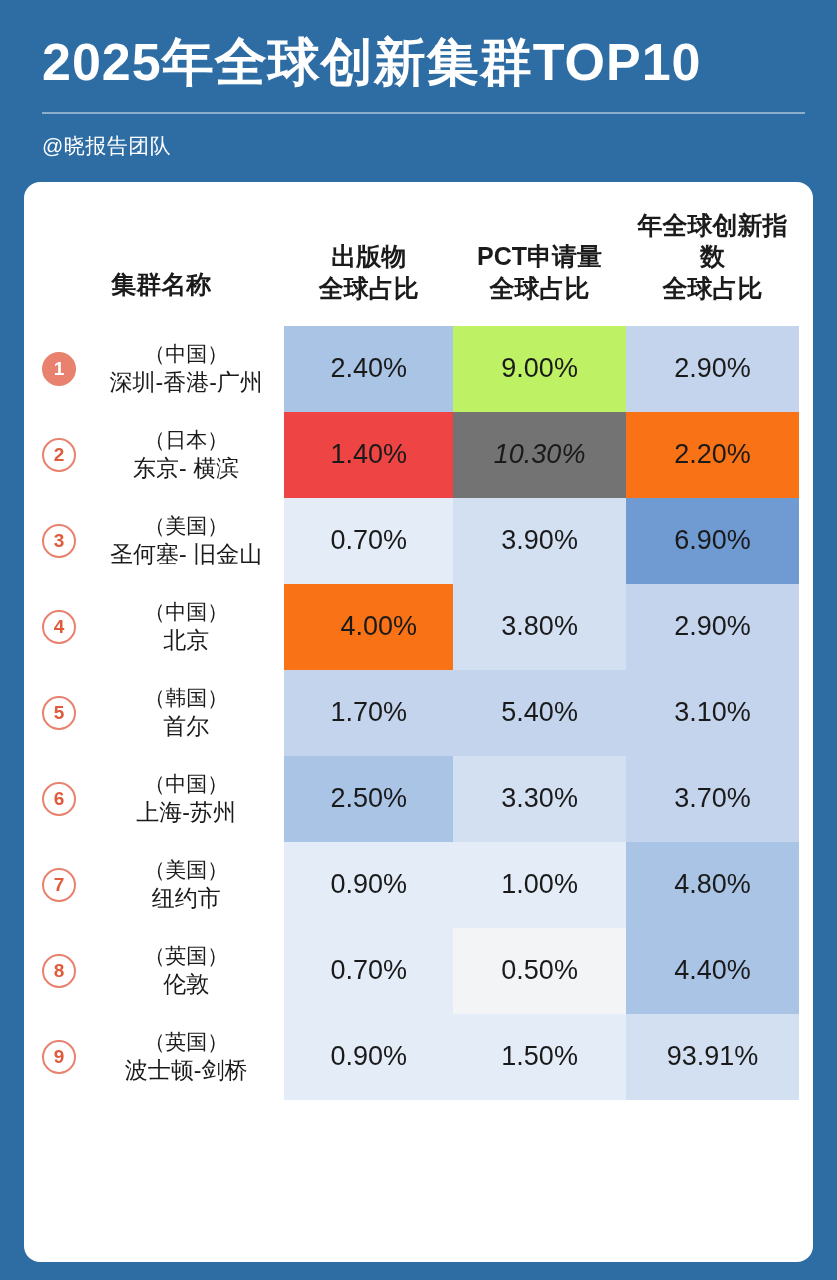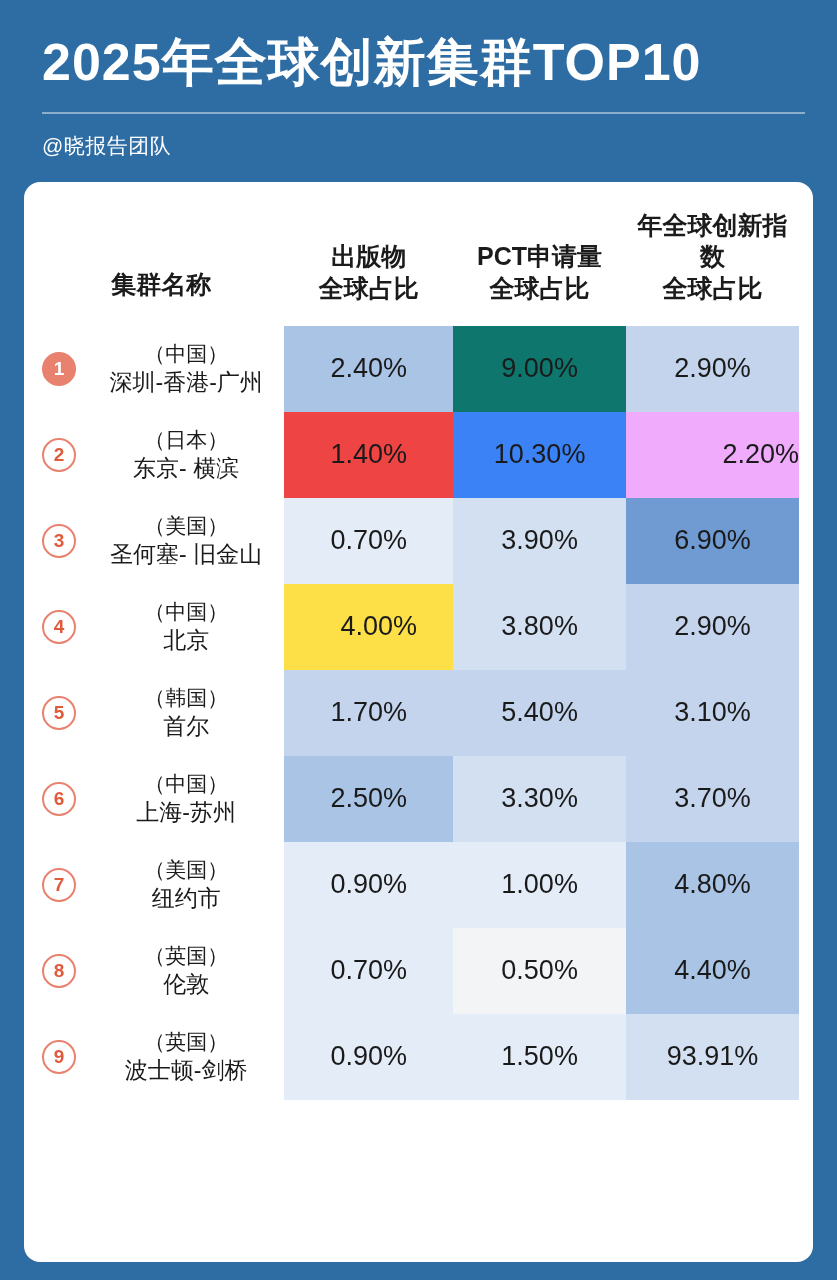--- a/index.html
+++ b/index.html
@@ -184,44 +184,44 @@
                 <span class="rank r1">1</span>
                 <div class="clustertext">
                   <span class="country">（中国）</span>
                   <span class="city">深圳-香港-广州</span>
                 </div>
               </div>
             </td>
             <td style="background: rgb(170, 196, 230);">
               <span class="value">2.40%</span>
             </td>
-            <td style="background: #0f766e;">
+            <td style="background: #bef264;">
               <span class="value">9.00%</span>
             </td>
             <td style="background: rgb(195, 212, 236);">
               <span class="value">2.90%</span>
             </td>
           </tr>
           <tr>
             <td class="namecell">
               <div class="namewrap">
                 <span class="rank">2</span>
                 <div class="clustertext">
                   <span class="country">（日本）</span>
                   <span class="city">东京- 横滨</span>
                 </div>
               </div>
             </td>
             <td style="background: #ef4444;">
               <span class="value">1.40%</span>
             </td>
-            <td style="background: #3b82f6;">
+            <td style="background: #737373; font-style: italic;">
               <span class="value">10.30%</span>
             </td>
-            <td style="background: #f0abfc; text-align: right;">
+            <td style="background: #f97316;">
               <span class="value">2.20%</span>
             </td>
           </tr>
           <tr>
             <td class="namecell">
               <div class="namewrap">
                 <span class="rank">3</span>
                 <div class="clustertext">
                   <span class="country">（美国）</span>
                   <span class="city">圣何塞- 旧金山</span>
@@ -241,21 +241,21 @@
           <tr>
             <td class="namecell">
               <div class="namewrap">
                 <span class="rank">4</span>
                 <div class="clustertext">
                   <span class="country">（中国）</span>
                   <span class="city">北京</span>
                 </div>
               </div>
             </td>
-            <td style="background: #fde047; padding-left: 20px;">
+            <td style="background: #f97316; padding-left: 20px;">
               <span class="value">4.00%</span>
             </td>
             <td style="background: rgb(211, 224, 242);">
               <span class="value">3.80%</span>
             </td>
             <td style="background: rgb(195, 212, 236);">
               <span class="value">2.90%</span>
             </td>
           </tr>
           <tr>

